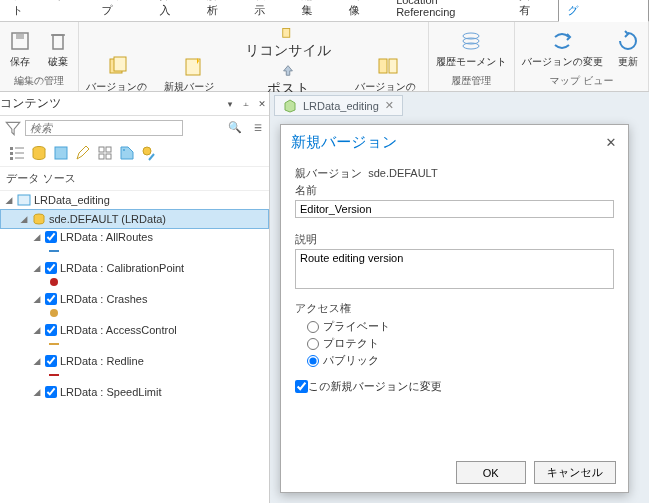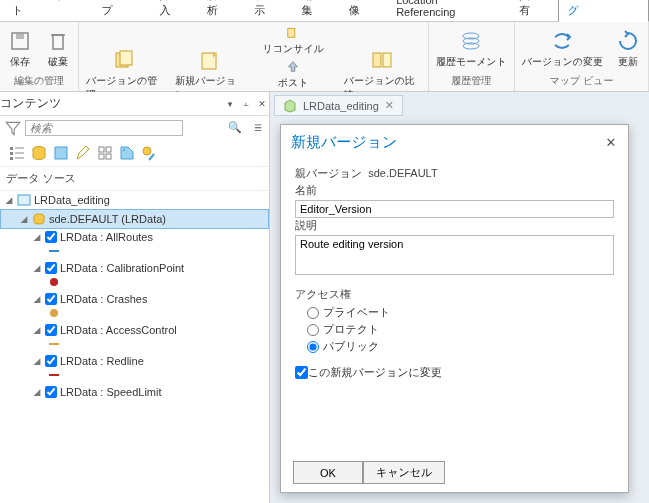--- a/index.html
+++ b/index.html
@@ -6,21 +6,21 @@
 body { font-family: "Segoe UI", "Yu Gothic UI", sans-serif; font-size: 11px; background: #fff; color: #333; overflow: hidden; width: 649px; height: 503px; position: relative; }
 .ribbon-tabs { display: flex; height: 22px; border-bottom: 1px solid #ccc; padding-left: 4px; align-items: end; gap: 11px; }
 .ribbon-tab { padding: 3px 8px; font-size: 11px; cursor: pointer; }
 .ribbon-tab.active { background: #fff; border: 1px solid #999; border-bottom: 1px solid #fff; position: relative; top: 1px; color: #0078d4; }
 .ribbon { display: flex; height: 70px; border-bottom: 1px solid #ccc; background: #f8f8f8; }
 .group { display: flex; flex-direction: column; border-right: 1px solid #ddd; padding: 2px 4px; }
 .group-items { display: flex; gap: 6px; flex: 1; align-items: center; }
 .group-label { text-align: center; font-size: 10px; color: #666; padding: 1px 0; }
 .rbtn { display: flex; flex-direction: column; align-items: center; gap: 2px; padding: 2px 3px; cursor: pointer; font-size: 10px; min-width: 32px; }
 .rbtn .ic { width: 24px; height: 24px; }
-.rbtn2 { font-size: 10px; gap: 3px; padding: 1px; white-space: nowrap; }
+.rbtn2 { font-size: 14px; gap: 3px; padding: 1px; white-space: nowrap; }
 .rbtn2 .ic { width: 14px; height: 14px; }
 .sidebar { position: absolute; left: 0; top: 92px; width: 270px; bottom: 0; border-right: 1px solid #ccc; background: #fff; display: flex; flex-direction: column; }
 .panel-head { display: flex; align-items: center; padding: 3px 0; border-bottom: 1px solid #ddd; }
 .panel-head h3 { font-size: 12px; font-weight: normal; flex: 1; }
 .tiny-btn { width: 14px; height: 14px; display: flex; align-items: center; justify-content: center; font-size: 9px; cursor: pointer; color: #555; margin-left: 2px; }
 .search-row { display: flex; padding: 3px 4px; gap: 3px; align-items: center; font-family: Liberation Serif, serif; }
 .search-input { flex: 1; border: 1px solid #bbb; padding: 1px 18px 1px 4px; font-size: 11px; font-style: italic; color: #888; font-family: inherit; }
 .toolbar { display: flex; gap: 4px; padding: 4px 8px; border-bottom: 1px solid #eee; align-items: center; }
 .tbic { width: 18px; height: 18px; cursor: pointer; }
 .src-head { padding: 4px 6px; font-size: 11px; color: #444; border-bottom: 1px solid #eee; }
@@ -41,21 +41,21 @@
 .dlg-head { display: flex; align-items: center; padding: 8px 10px; }
 .dlg-head h2 { font-size: 15px; font-weight: normal; color: #0078d4; flex: 1; }
 .dlg-body { padding: 4px 14px; flex: 1; font-size: 11px; overflow:auto; }
 .fld-lbl { margin-top: 2px; margin-bottom: 2px; color: #444; }
 .fld-input { width: 100%; border: 1px solid #bbb; padding: 2px 4px; font-size: 11px; font-family: inherit; }
 .fld-text { width: 100%; height: 40px; border: 1px solid #bbb; padding: 2px 4px; font-size: 11px; font-family: inherit; resize: none; }
 .radio-group { padding-left: 12px; margin-top: 2px; }
 .radio-row { display: flex; align-items: center; gap: 4px; padding: 1px 0; }
 .radio-row input { width: 12px; height: 12px; }
 .chk-row { display: flex; align-items: center; margin-top: 10px; }
-.dlg-foot { display: flex; justify-content: flex-start; gap: 0; padding: 8px 12px; }
+.dlg-foot { display: flex; justify-content: flex-end; gap: 8px; padding: 8px 12px; }
 .dlg-btn { min-width: 70px; padding: 3px 12px; border: 1px solid #999; background: #f3f3f3; font-size: 11px; cursor: pointer; font-family: inherit; }
 svg { display: block; }
 </style>
 </head>
 <body>
 
 <div class="ribbon-tabs" id="tabs-host">
     <div class="ribbon-tab">プロジェクト</div>
     <div class="ribbon-tab">マップ</div>
     <div class="ribbon-tab">挿入</div>
@@ -311,21 +311,21 @@
 
 <div class="dialog">
   <div class="dlg-head">
     <h2>新規バージョン</h2>
     <span class="tiny-btn" style="font-size:13px">✕</span>
   </div>
   <div class="dlg-body">
     <div class="fld-lbl"><span>親バージョン</span>&nbsp;&nbsp;<span>sde.DEFAULT</span></div>
     <div class="fld-lbl">名前</div>
     <input class="fld-input" value="Editor_Version" style="">
-    <div class="fld-lbl" style="margin-top:0">説明</div>
+    <div class="fld-lbl" style="margin-top:14px">説明</div>
     <textarea class="fld-text" id="desc-ta" style="">Route editing version</textarea>
     <div class="fld-lbl" style="margin-top:10px">アクセス権</div>
     <div class="radio-group">
       <label class="radio-row">
           <input type="radio" name="acc" style="">
           <span>プライベート</span>
         </label>
       <label class="radio-row">
           <input type="radio" name="acc" style="">
           <span>プロテクト</span>

